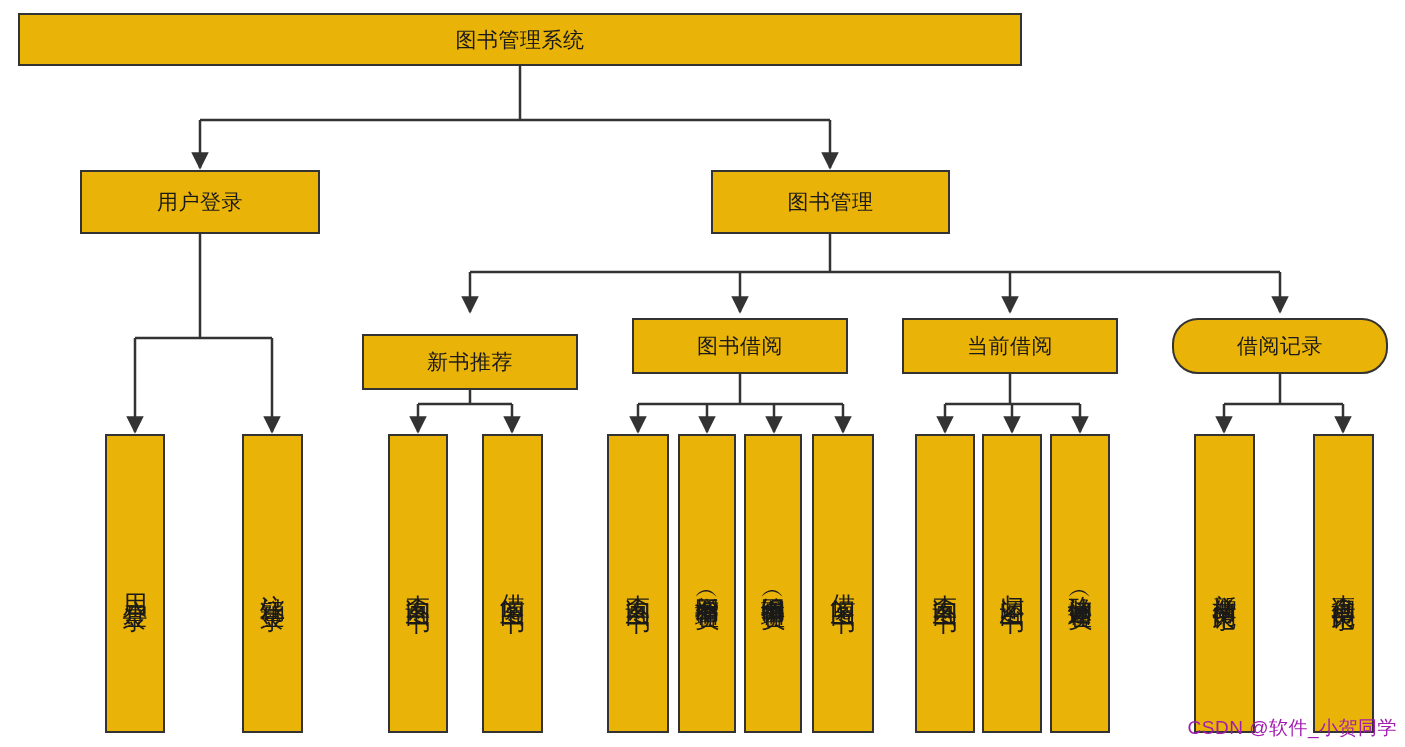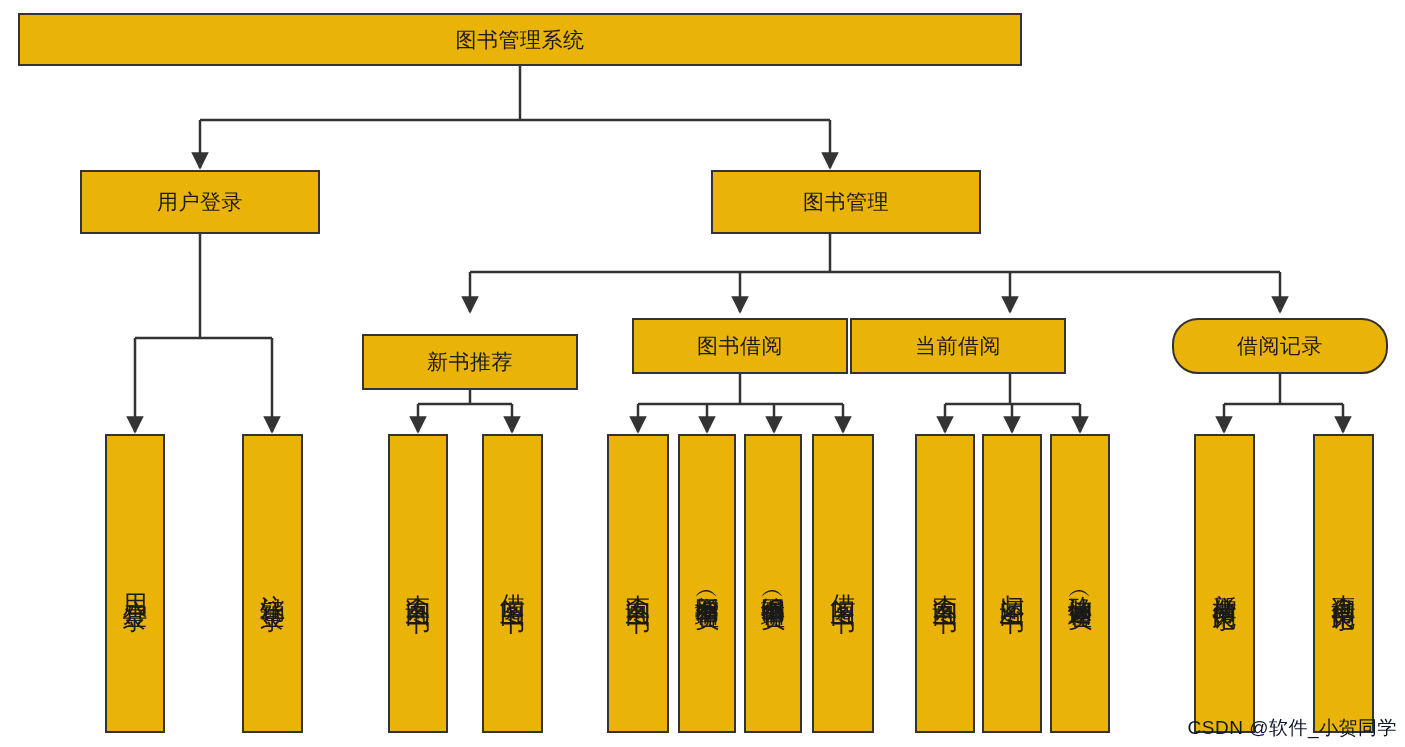--- a/index.html
+++ b/index.html
@@ -67,21 +67,21 @@
   }
   .node.vert.snug .label {
     letter-spacing: 3px;
     font-size: 24px;
   }
   .watermark {
     position: absolute;
     right: 8px;
     bottom: 6px;
     font-size: 19px;
-    color: #0f172a;
+    color: #a21caf;
     white-space: nowrap;
     letter-spacing: 0.5px;
   }
 </style>
 </head>
 <body>
 
 <div id="canvas">
 
   <svg class="edges" viewBox="0 0 1405 747" xmlns="http://www.w3.org/2000/svg">
@@ -134,31 +134,31 @@
     </g>
   </svg>
 
   <div class="node horiz" style="left:18px; top:13px; width:1004px; height:53px;">
     <span class="label">图书管理系统</span>
   </div>
 
   <div class="node horiz" style="left:80px; top:170px; width:240px; height:64px;">
     <span class="label">用户登录</span>
   </div>
-  <div class="node horiz" style="left:711px; top:170px; width:270px; height:64px;">
+  <div class="node horiz" style="left:711px; top:170px; width:239px; height:64px;">
     <span class="label">图书管理</span>
   </div>
 
   <div class="node horiz" style="left:362px; top:334px; width:216px; height:56px;">
     <span class="label">新书推荐</span>
   </div>
   <div class="node horiz" style="left:632px; top:318px; width:216px; height:56px;align-items:center;">
     <span class="label">图书借阅</span>
   </div>
-  <div class="node horiz" style="left:850px; top:318px; width:216px; height:56px;">
+  <div class="node horiz" style="left:902px; top:318px; width:216px; height:56px;">
     <span class="label">当前借阅</span>
   </div>
   <div class="node horiz" style="left:1172px; top:318px; width:216px; height:56px;border-radius:26px;">
     <span class="label">借阅记录</span>
   </div>
 
   <div class="node vert" style="left:105px; top:434px; width:60px; height:299px;">
     <span class="label">用户登录</span>
   </div>
   <div class="node vert" style="left:242px; top:434px; width:61px; height:299px;">

